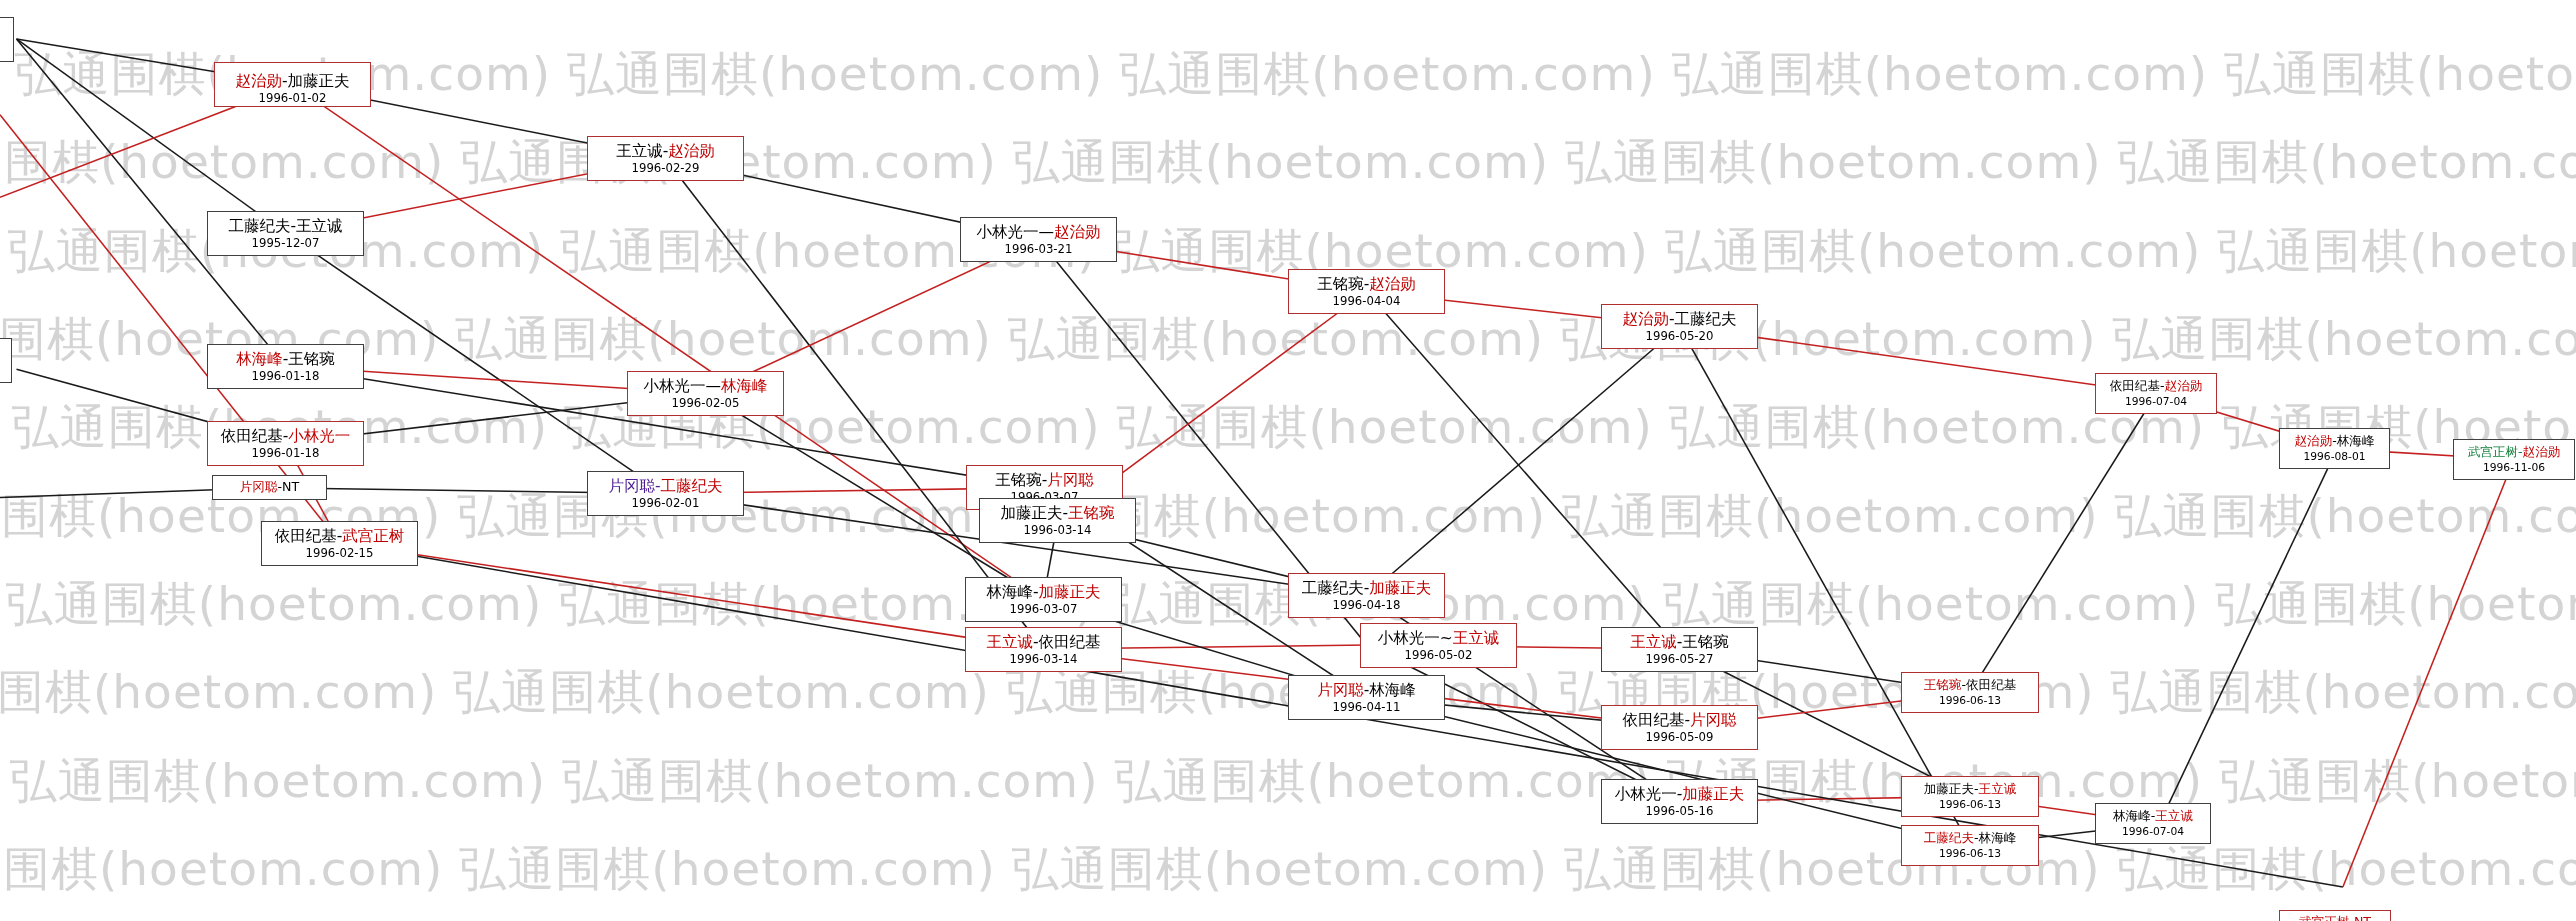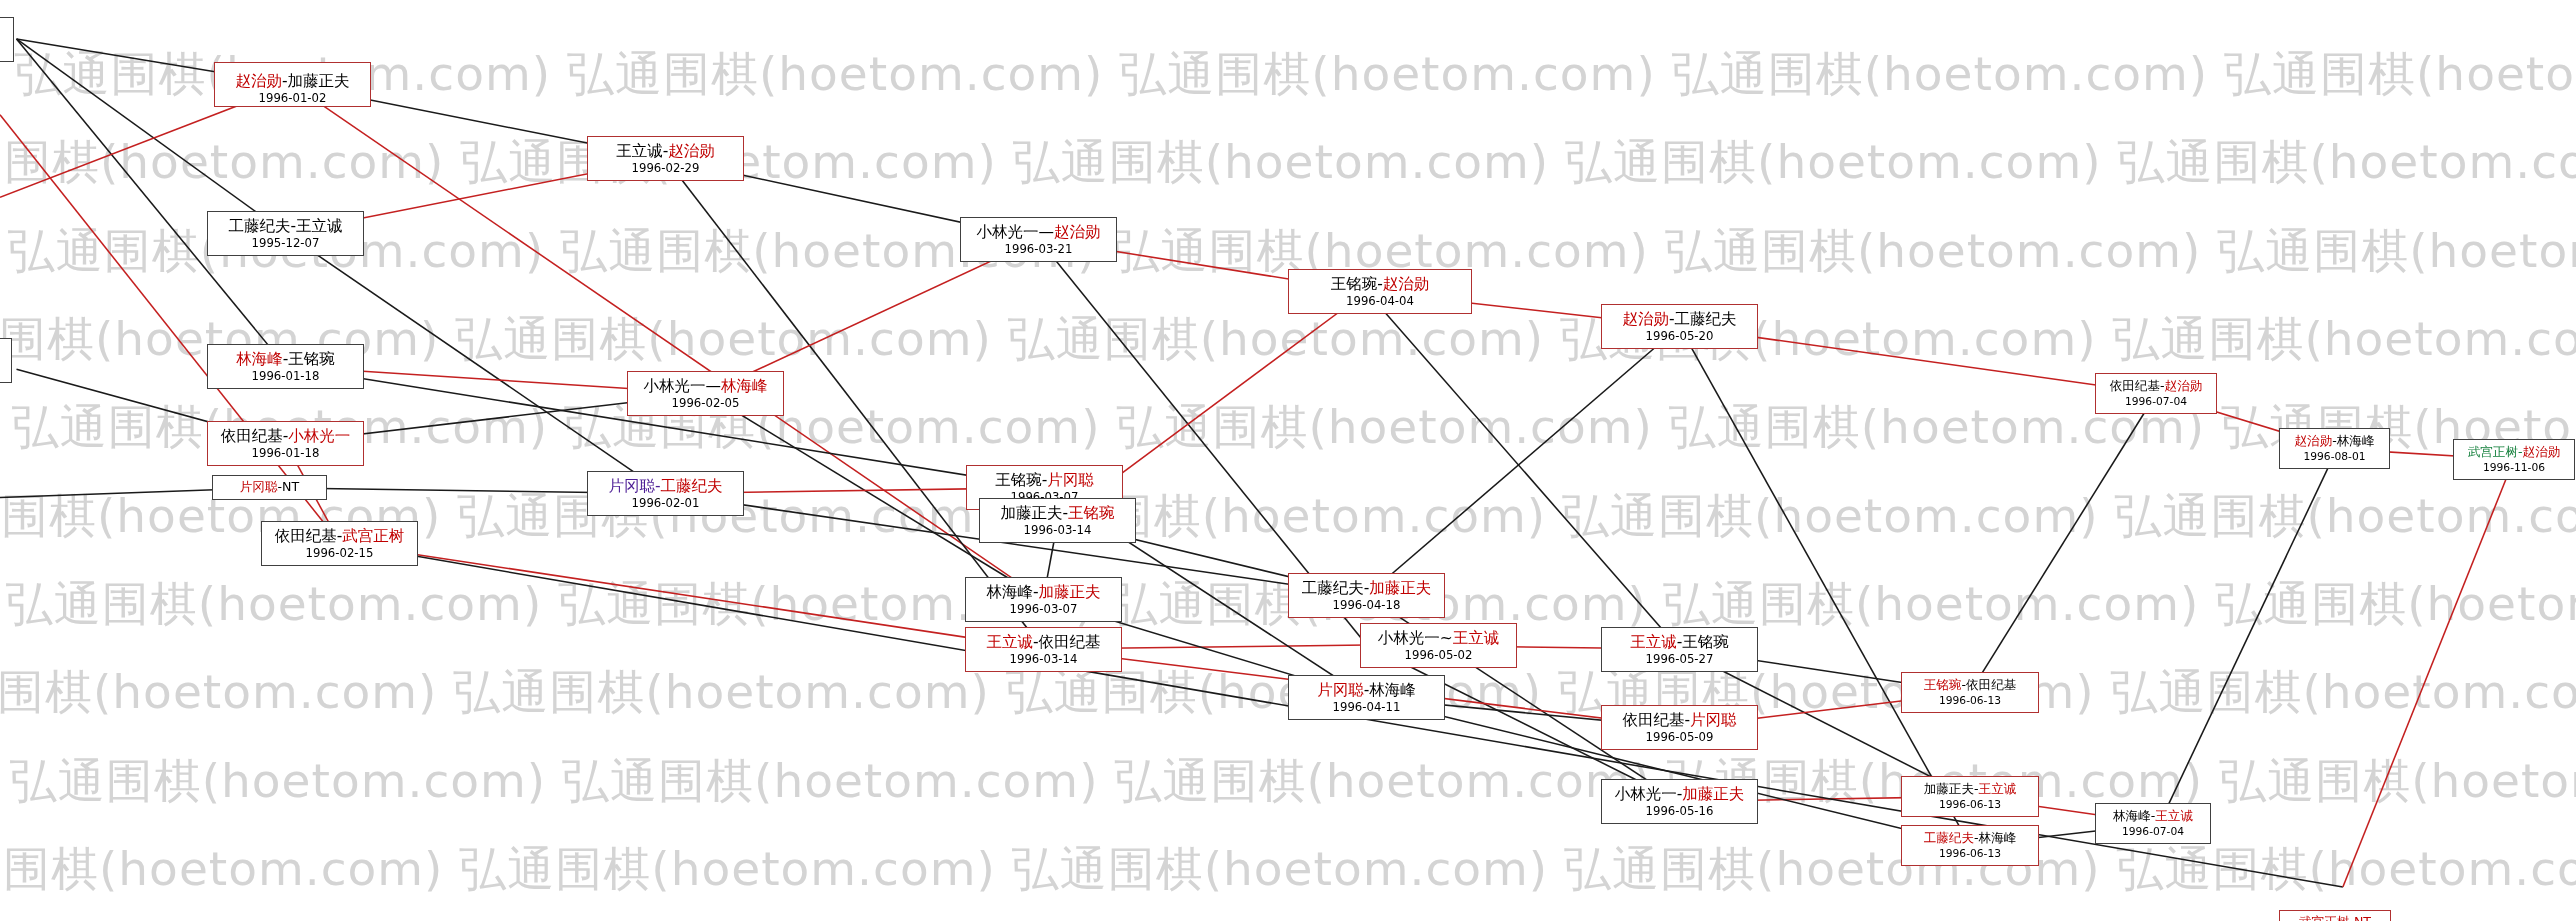--- a/index.html
+++ b/index.html
@@ -120,21 +120,21 @@
         <div class="dt">1996-02-29</div>
       </div>
       <div class="node" style="left: 207px; top: 211px; width: 157px; height: 45px; border: 1px solid rgb(64, 64, 64);">
         <div class="nm"><span style="color: rgb(0, 0, 0);">工藤纪夫-</span><span style="color: rgb(0, 0, 0);">王立诚</span></div>
         <div class="dt">1995-12-07</div>
       </div>
       <div class="node" style="left: 960px; top: 217px; width: 157px; height: 45px; border: 1px solid rgb(64, 64, 64);">
         <div class="nm"><span style="color: rgb(0, 0, 0);">小林光一—</span><span style="color: rgb(192, 0, 0);">赵治勋</span></div>
         <div class="dt">1996-03-21</div>
       </div>
-      <div class="node" style="left: 1288px; top: 269px; width: 184px; height: 45px; border: 1px solid rgb(176, 48, 48);">
+      <div class="node" style="left: 1288px; top: 269px; width: 157px; height: 45px; border: 1px solid rgb(176, 48, 48);">
         <div class="nm"><span style="color: rgb(0, 0, 0);">王铭琬-</span><span style="color: rgb(192, 0, 0);">赵治勋</span></div>
         <div class="dt">1996-04-04</div>
       </div>
       <div class="node" style="left: 1601px; top: 304px; width: 157px; height: 45px; border: 1px solid rgb(176, 48, 48);">
         <div class="nm"><span style="color: rgb(192, 0, 0);">赵治勋</span><span style="color: rgb(0, 0, 0);">-工藤纪夫</span></div>
         <div class="dt">1996-05-20</div>
       </div>
       <div class="node" style="left: 207px; top: 344px; width: 157px; height: 45px; border: 1px solid rgb(64, 64, 64);">
         <div class="nm"><span style="color: rgb(192, 0, 0);">林海峰</span><span style="color: rgb(0, 0, 0);">-王铭琬</span></div>
         <div class="dt">1996-01-18</div>

